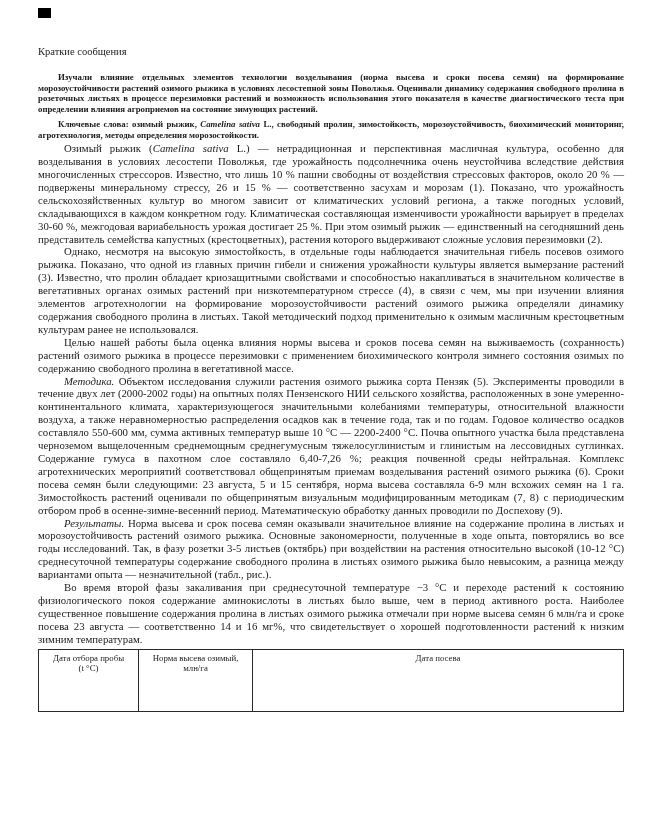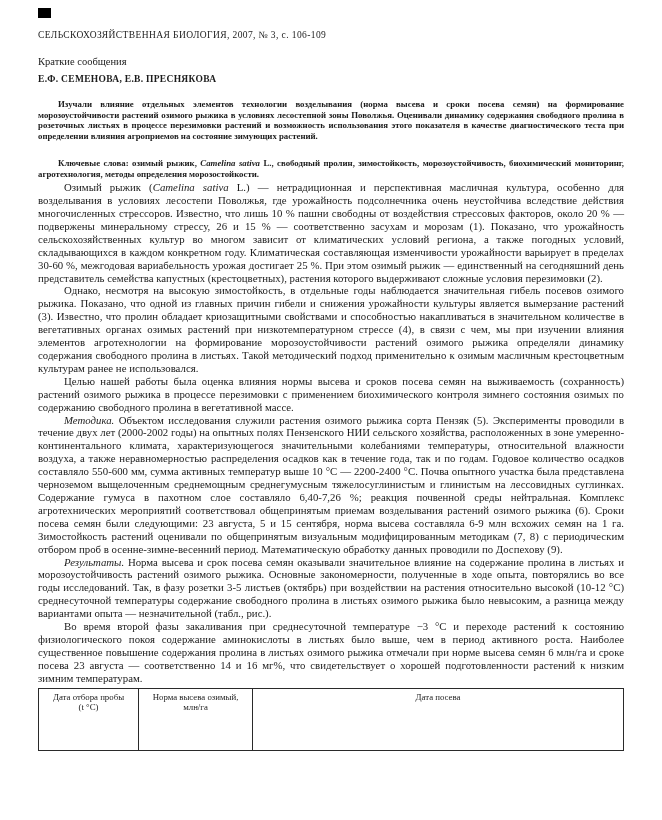--- a/index.html
+++ b/index.html
@@ -15,48 +15,46 @@
   }
   .corner-mark { position:absolute; left:38px; top:8px; width:13px; height:10px; background:#000; }
   .journal-header { font-size:9.5px; letter-spacing:.4px; }
   .section-label { margin-top:16px; font-weight:400; font-size:10.5px; }
   .udc { margin-top:15px; font-style:italic; font-size:8.8px; }
   .title { margin-top:10px; font-weight:700; font-size:11px; line-height:13px; letter-spacing:.3px; }
   .title span { display:block; }
   .authors { margin-top:7px; font-weight:700; font-size:9.5px; letter-spacing:.3px; }
   .abstract { margin-top:15px; font-weight:700; font-size:8.8px; line-height:10.7px;
               text-align:justify; text-indent:20px; hyphens:auto; -webkit-hyphens:auto; }
-  .keywords { margin-top:16px; font-size:8.8px; line-height:10.7px; text-align:justify;
+  .keywords { margin-top:4px; font-size:8.8px; line-height:10.7px; text-align:justify;
               text-indent:20px; hyphens:auto; -webkit-hyphens:auto; }
   .article-body { margin-top:2px; font-size:10.8px; line-height:12.9px; text-align:justify;
                   hyphens:auto; -webkit-hyphens:auto; }
   .article-body p { text-indent:26px; }
   .table-caption { margin-top:5px; font-size:8.8px; line-height:10.6px; text-align:justify;
                    hyphens:auto; -webkit-hyphens:auto; }
   .ptable { margin-top:3px; width:100%; border-collapse:collapse; font-size:8.8px; line-height:10.5px; }
   .ptable td { border:1px solid #2a2a2a; padding:3px 4px; text-align:center; vertical-align:top; height:62px; }
   .ptable .c1 { width:100px; }
   .ptable .c2 { width:114px; }
   .seg-i  { font-style:italic; }
   .seg-b  { font-weight:700; }
   .seg-bi { font-weight:700; font-style:italic; }
 </style>
 </head>
 <body>
 
 <div class="page">
   <div class="corner-mark"></div>
 
-  <div class="journal-header">СЕЛЬСКОХОЗЯЙСТВЕННАЯ БИОЛОГИЯ, 2007, № 3, с. 106-109</div>
 
   <div class="section-label">Краткие сообщения</div>
 
 
 
-  <div class="authors">Е.Ф. СЕМЕНОВА, Е.В. ПРЕСНЯКОВА</div>
 
   <div class="abstract">Изучали влияние отдельных элементов технологии возделывания (норма высева и сроки посева семян) на формирование морозоустойчивости растений озимого рыжика в условиях лесостепной зоны Поволжья. Оценивали динамику содержания свободного пролина в розеточных листьях в процессе перезимовки растений и возможность использования этого показателя в качестве диагностического теста при определении влияния агроприемов на состояние зимующих растений.</div>
 
   <div class="keywords"><span class="seg-b">Ключевые слова: озимый рыжик, </span><span class="seg-bi">Camelina sativa</span><span class="seg-b"> L., свободный пролин, зимостойкость, морозоустойчивость, биохимический мониторинг, агротехнология, методы определения морозостойкости.</span></div>
 
   <div class="article-body">
     <p><span>Озимый рыжик (</span><span class="seg-i">Camelina sativa</span><span> L.) — нетрадиционная и перспективная масличная культура, особенно для возделывания в условиях лесостепи Поволжья, где урожайность подсолнечника очень неустойчива вследствие действия многочисленных стрессоров. Известно, что лишь 10 % пашни свободны от воздействия стрессовых факторов, около 20 % — подвержены минеральному стрессу, 26 и 15 % — соответственно засухам и морозам (1). Показано, что урожайность сельскохозяйственных культур во многом зависит от климатических условий региона, а также погодных условий, складывающихся в каждом конкретном году. Климатическая составляющая изменчивости урожайности варьирует в пределах 30-60 %, межгодовая вариабельность урожая достигает 25 %. При этом озимый рыжик — единственный на сегодняшний день представитель семейства капустных (крестоцветных), растения которого выдерживают сложные условия перезимовки (2).</span></p>
     <p><span>Однако, несмотря на высокую зимостойкость, в отдельные годы наблюдается значительная гибель посевов озимого рыжика. Показано, что одной из главных причин гибели и снижения урожайности культуры является вымерзание растений (3). Известно, что пролин обладает криозащитными свойствами и способностью накапливаться в значительном количестве в вегетативных органах озимых растений при низкотемпературном стрессе (4), в связи с чем, мы при изучении влияния элементов агротехнологии на формирование морозоустойчивости растений озимого рыжика определяли динамику содержания свободного пролина в листьях. Такой методический подход применительно к озимым масличным крестоцветным культурам ранее не использовался.</span></p>
     <p><span>Целью нашей работы была оценка влияния нормы высева и сроков посева семян на выживаемость (сохранность) растений озимого рыжика в процессе перезимовки с применением биохимического контроля зимнего состояния озимых по содержанию свободного пролина в вегетативной массе.</span></p>
     <p><span class="seg-i">Методика.</span><span> Объектом исследования служили растения озимого рыжика сорта Пензяк (5). Эксперименты проводили в течение двух лет (2000-2002 годы) на опытных полях Пензенского НИИ сельского хозяйства, расположенных в зоне умеренно-континентального климата, характеризующегося значительными колебаниями температуры, относительной влажности воздуха, а также неравномерностью распределения осадков как в течение года, так и по годам. Годовое количество осадков составляло 550-600 мм, сумма активных температур выше 10 °С — 2200-2400 °С. Почва опытного участка была представлена черноземом выщелоченным среднемощным среднегумусным тяжелосуглинистым и глинистым на лессовидных суглинках. Содержание гумуса в пахотном слое составляло 6,40-7,26 %; реакция почвенной среды нейтральная. Комплекс агротехнических мероприятий соответствовал общепринятым приемам возделывания растений озимого рыжика (6). Сроки посева семян были следующими: 23 августа, 5 и 15 сентября, норма высева составляла 6-9 млн всхожих семян на 1 га. Зимостойкость растений оценивали по общепринятым визуальным модифицированным методикам (7, 8) с периодическим отбором проб в осенне-зимне-весенний период. Математическую обработку данных проводили по Доспехову (9).</span></p>

